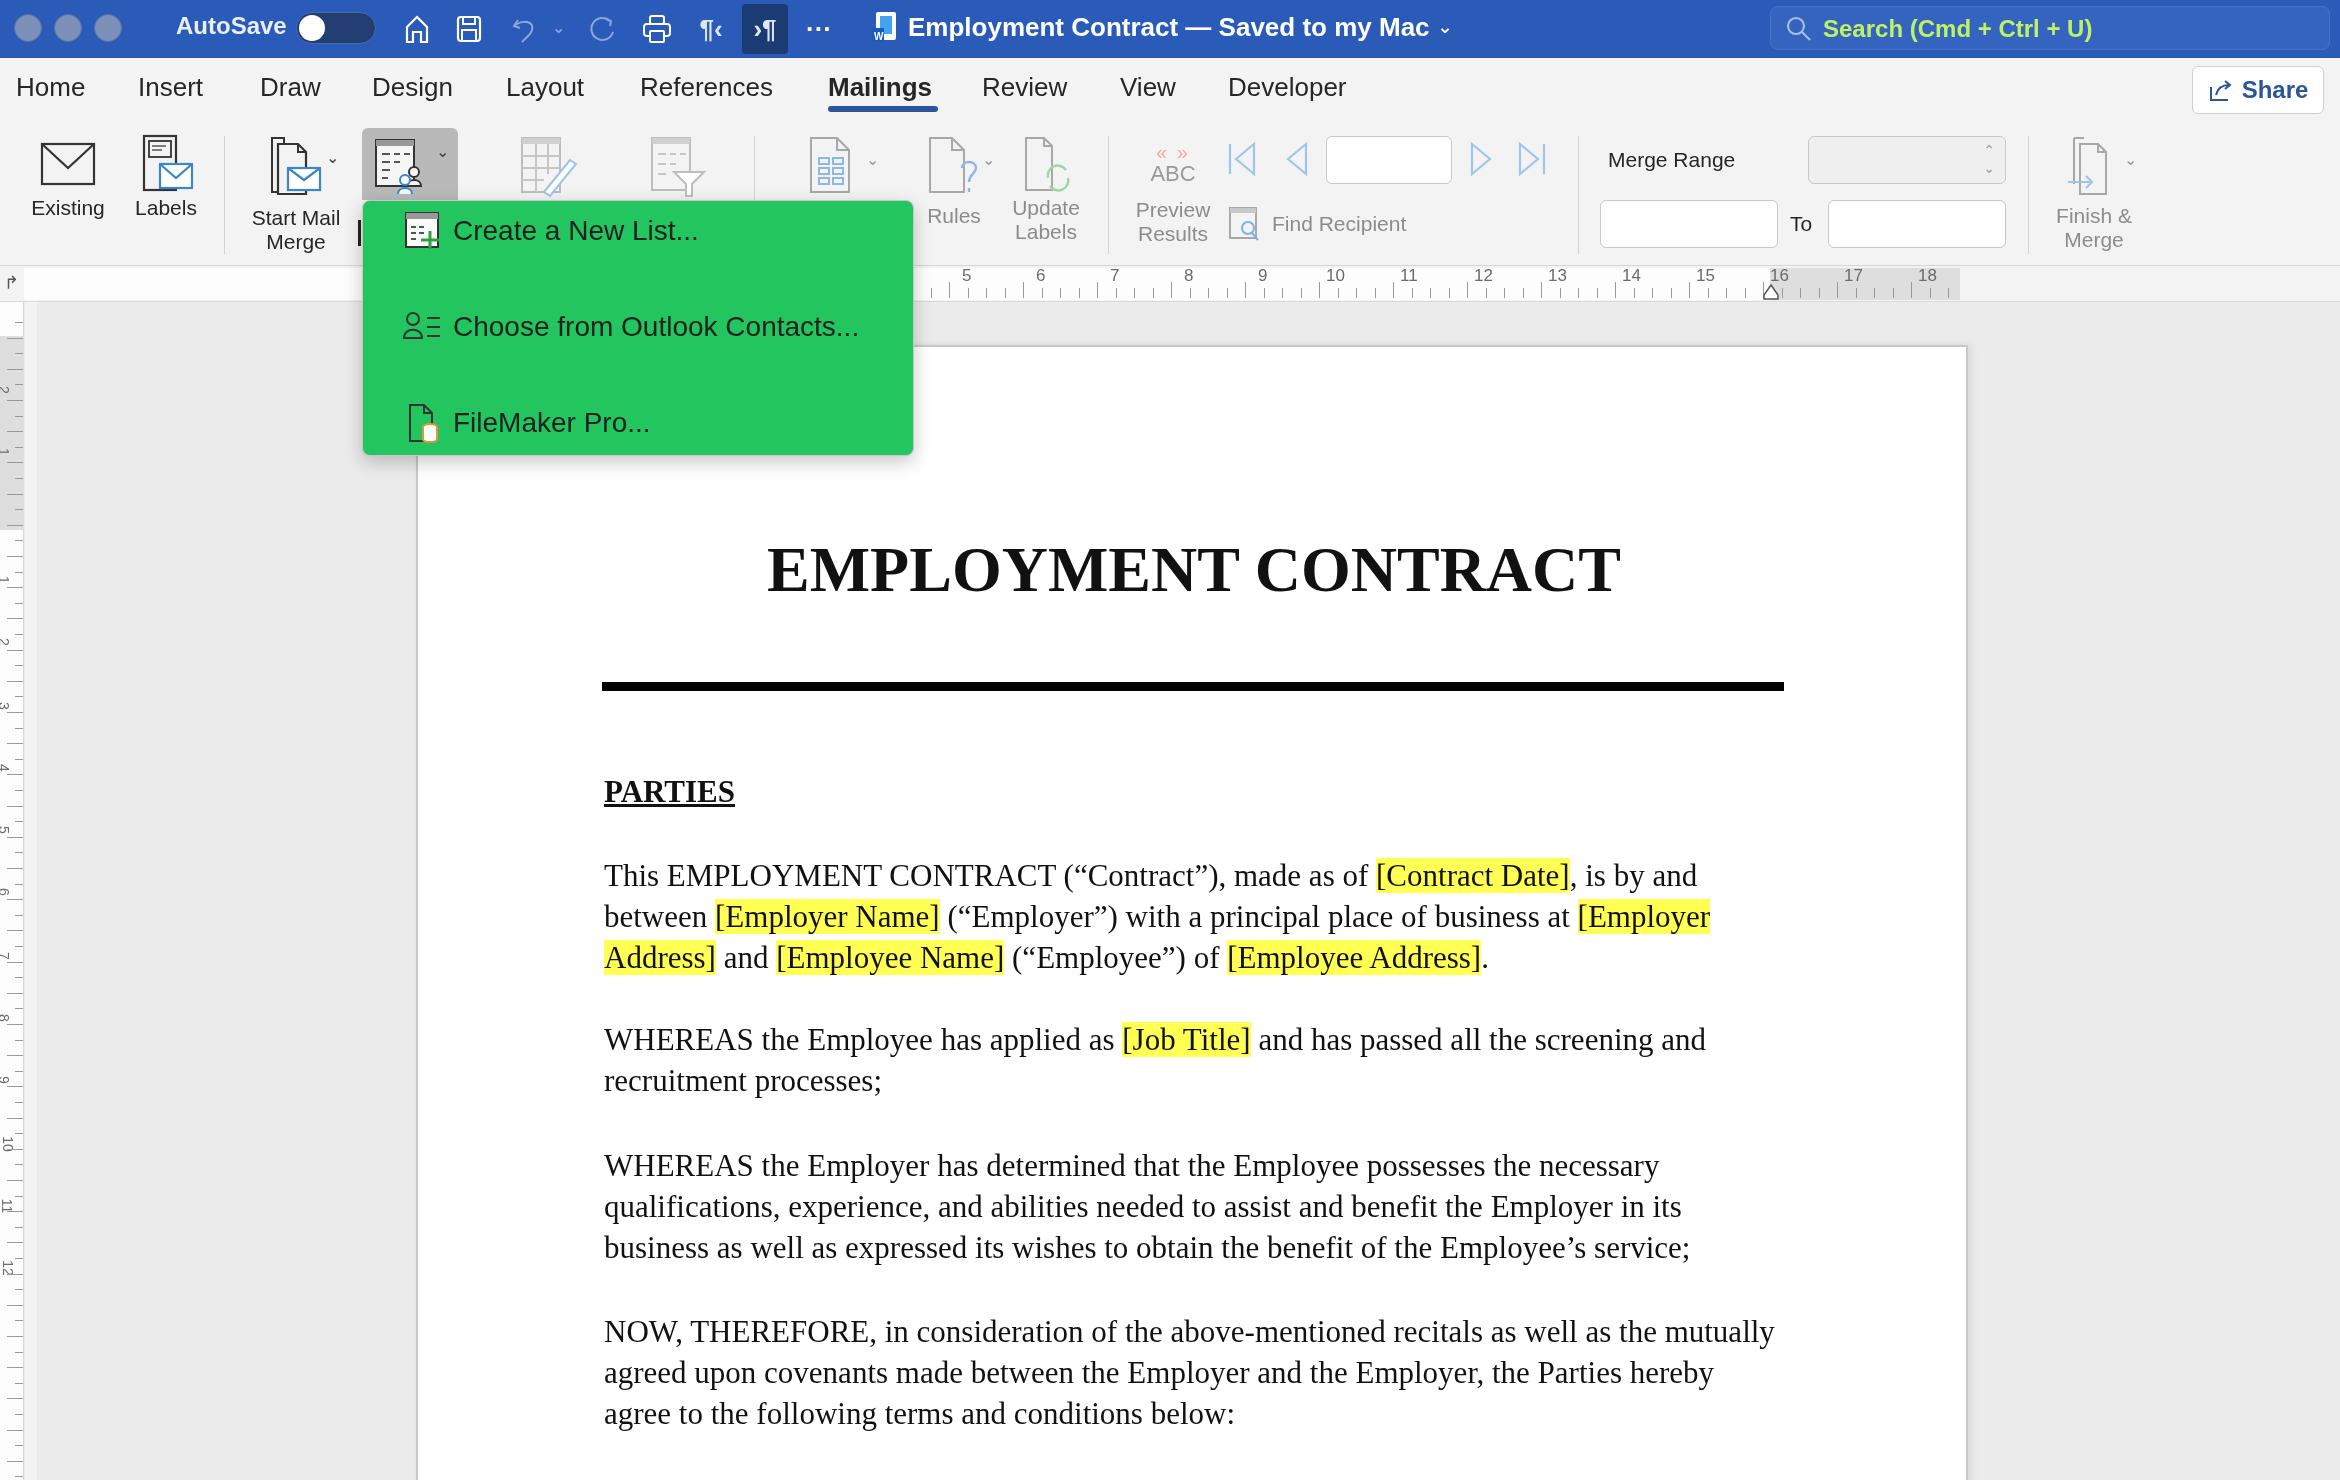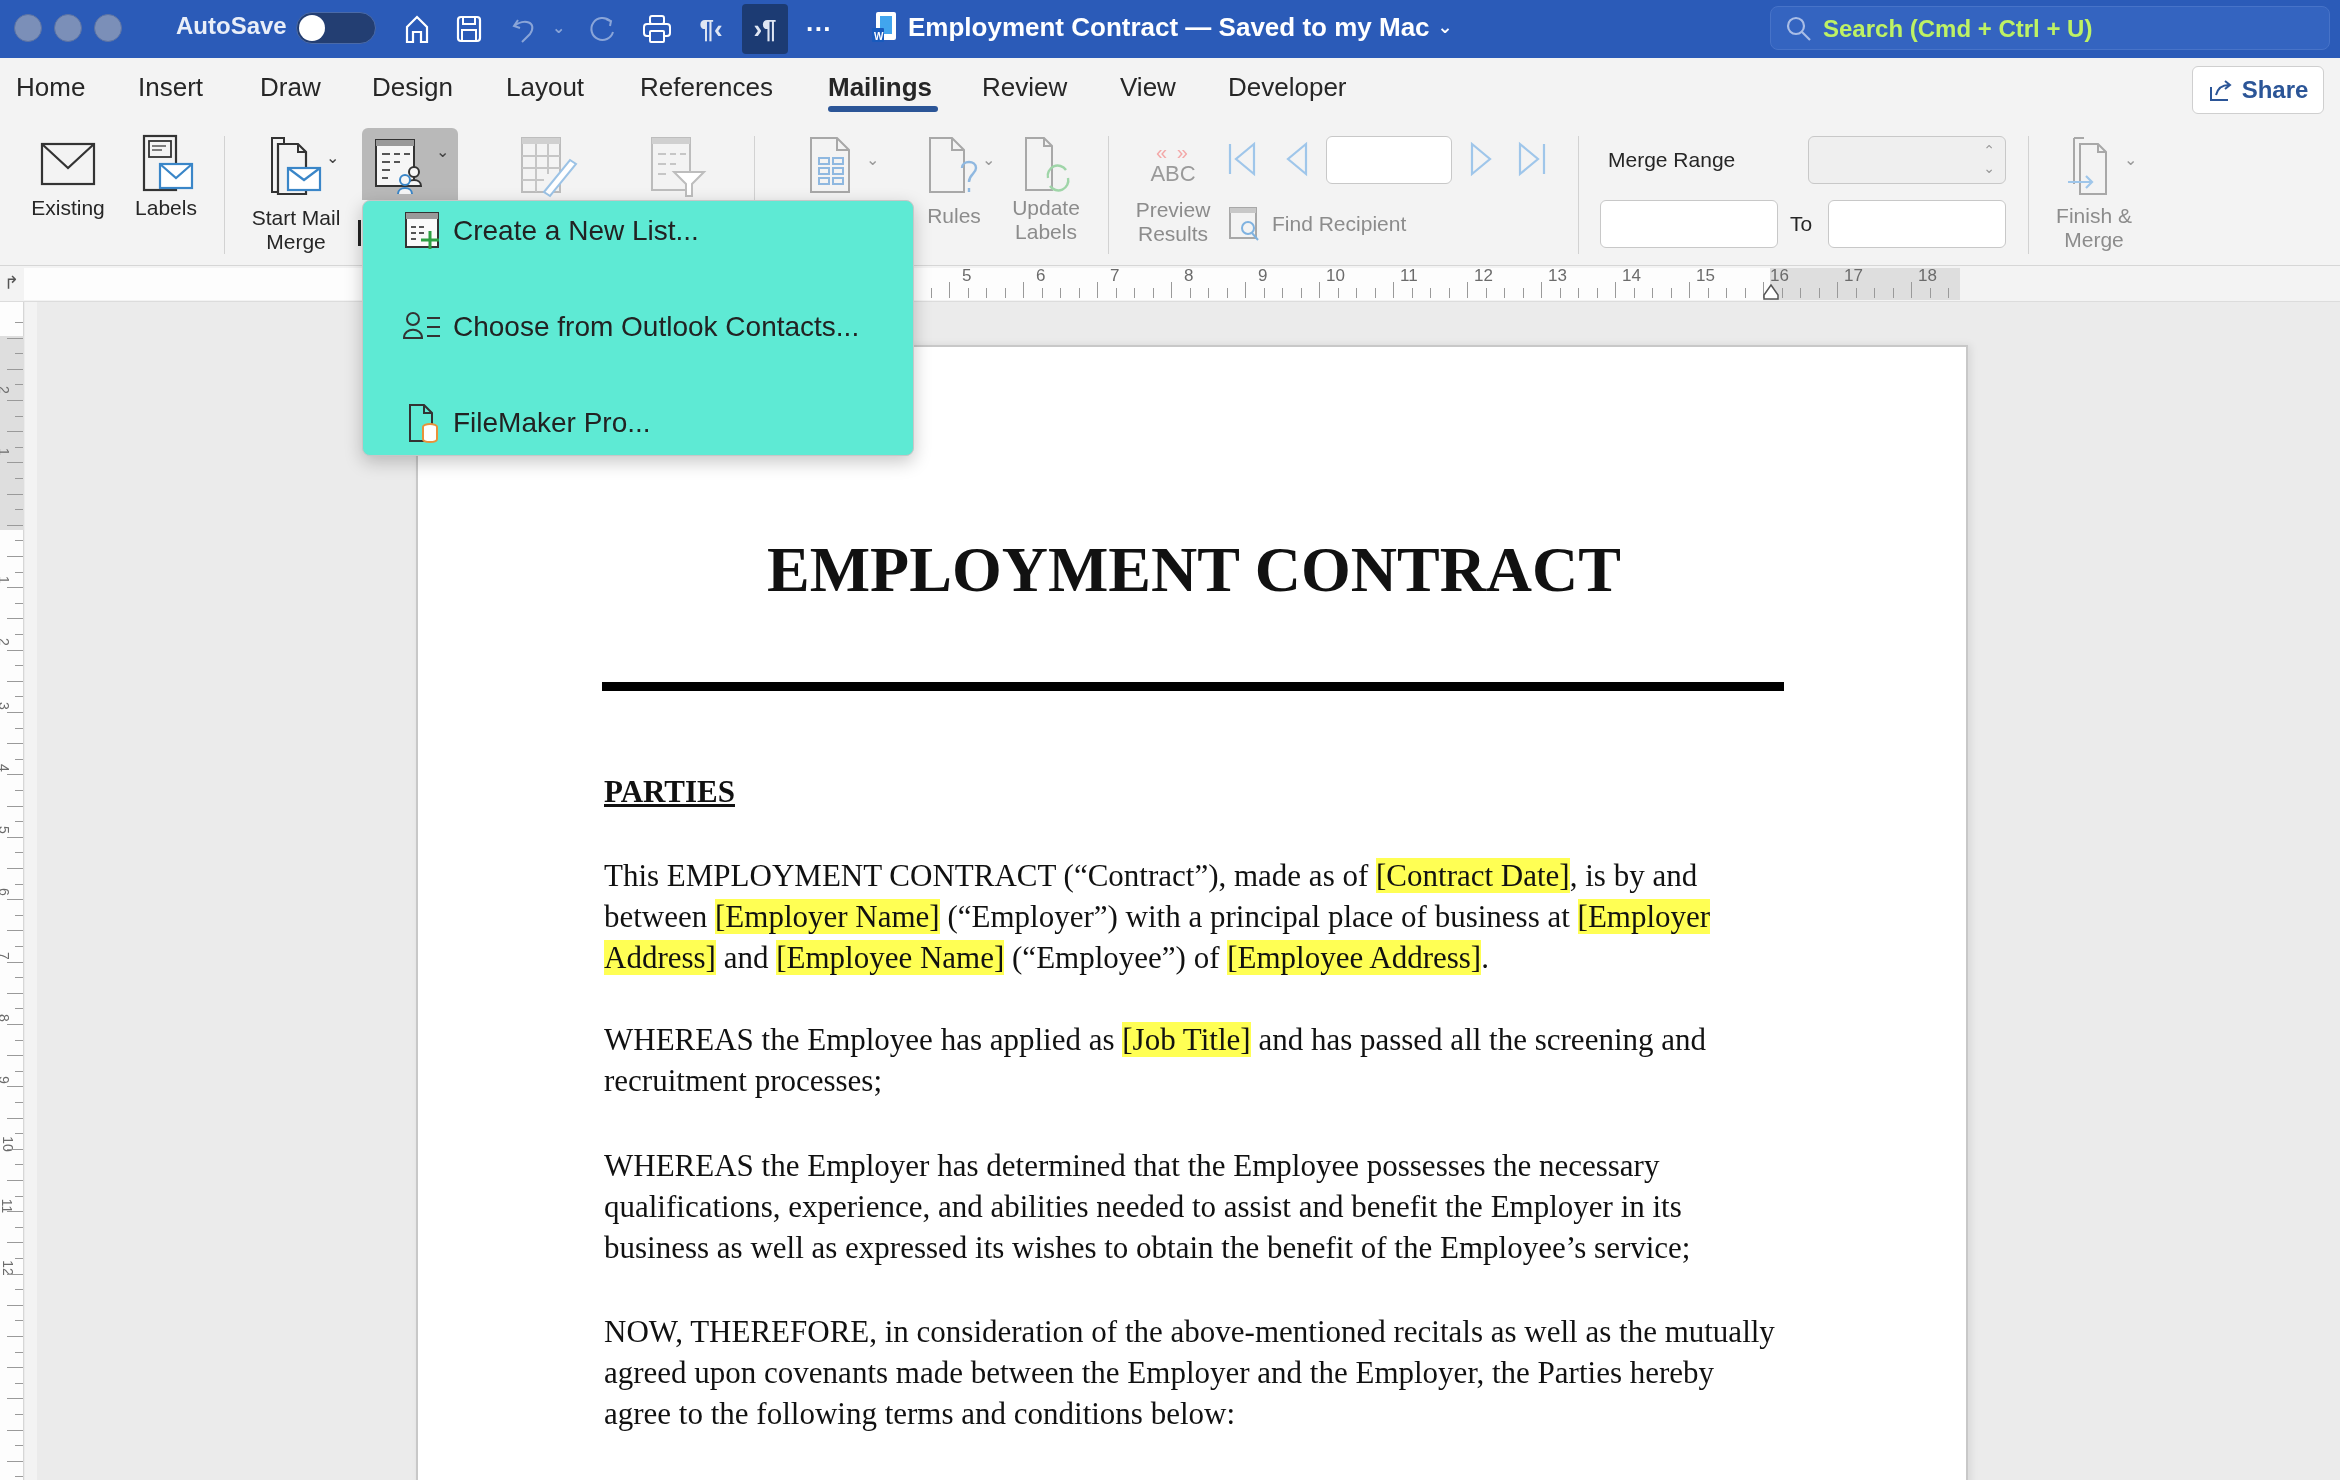--- a/index.html
+++ b/index.html
@@ -48,21 +48,21 @@
 
   .canvas { position: absolute; left: 25px; top: 302px; width: 2315px; height: 1178px; background: #ebebeb; }
   .canvas-strip { position: absolute; left: 25px; top: 302px; width: 12px; height: 1178px; background: #f3f3f3; }
   .page { position: absolute; left: 416px; top: 345px; width: 1552px; height: 1200px; background: #fff; border: 2px solid #c8c8c8; box-shadow: 3px 0 8px rgba(0,0,0,0.08); }
   .doc-h1 { position: absolute; left: 0; top: 186px; width: 1552px; text-align: center; font-family: "Liberation Serif", "DejaVu Serif", serif; font-weight: bold; font-size: 64px; color: #111; letter-spacing: 0px; }
   .doc-rule { position: absolute; left: 184px; top: 335px; width: 1182px; height: 9px; background: #000; }
   .doc-text { position: absolute; left: 186px; width: 1180px; font-family: "Liberation Serif", "DejaVu Serif", serif; font-size: 31px; line-height: 41px; color: #111; }
   .doc-head { font-weight: bold; text-decoration: underline; }
   .hl { background: #ffff54; }
 
-  .menu { position: absolute; left: 362px; top: 200px; width: 552px; height: 256px; background: #5eead4; border: 1px solid #c7c7c7; border-radius: 8px; box-shadow: 0 6px 18px rgba(0,0,0,0.22); }
+  .menu { position: absolute; left: 362px; top: 200px; width: 552px; height: 256px; background: #22c55e; border: 1px solid #c7c7c7; border-radius: 8px; box-shadow: 0 6px 18px rgba(0,0,0,0.22); }
   .menu-item { position: absolute; left: 0; width: 550px; height: 48px; display: flex; align-items: center; font-size: 28px; color: #222; }
   .menu-item .mi-icon { width: 40px; margin-left: 40px; margin-right: 10px; height: 40px; display: flex; align-items: center; justify-content: center; }
   .menu-item.sel { background: #2b5bb8; color: #fff; }
 </style>
 </head>
 <body>
 
 <div class="titlebar">
   <div class="traffic" style="left:14px"></div>
   <div class="traffic" style="left:54px"></div>

